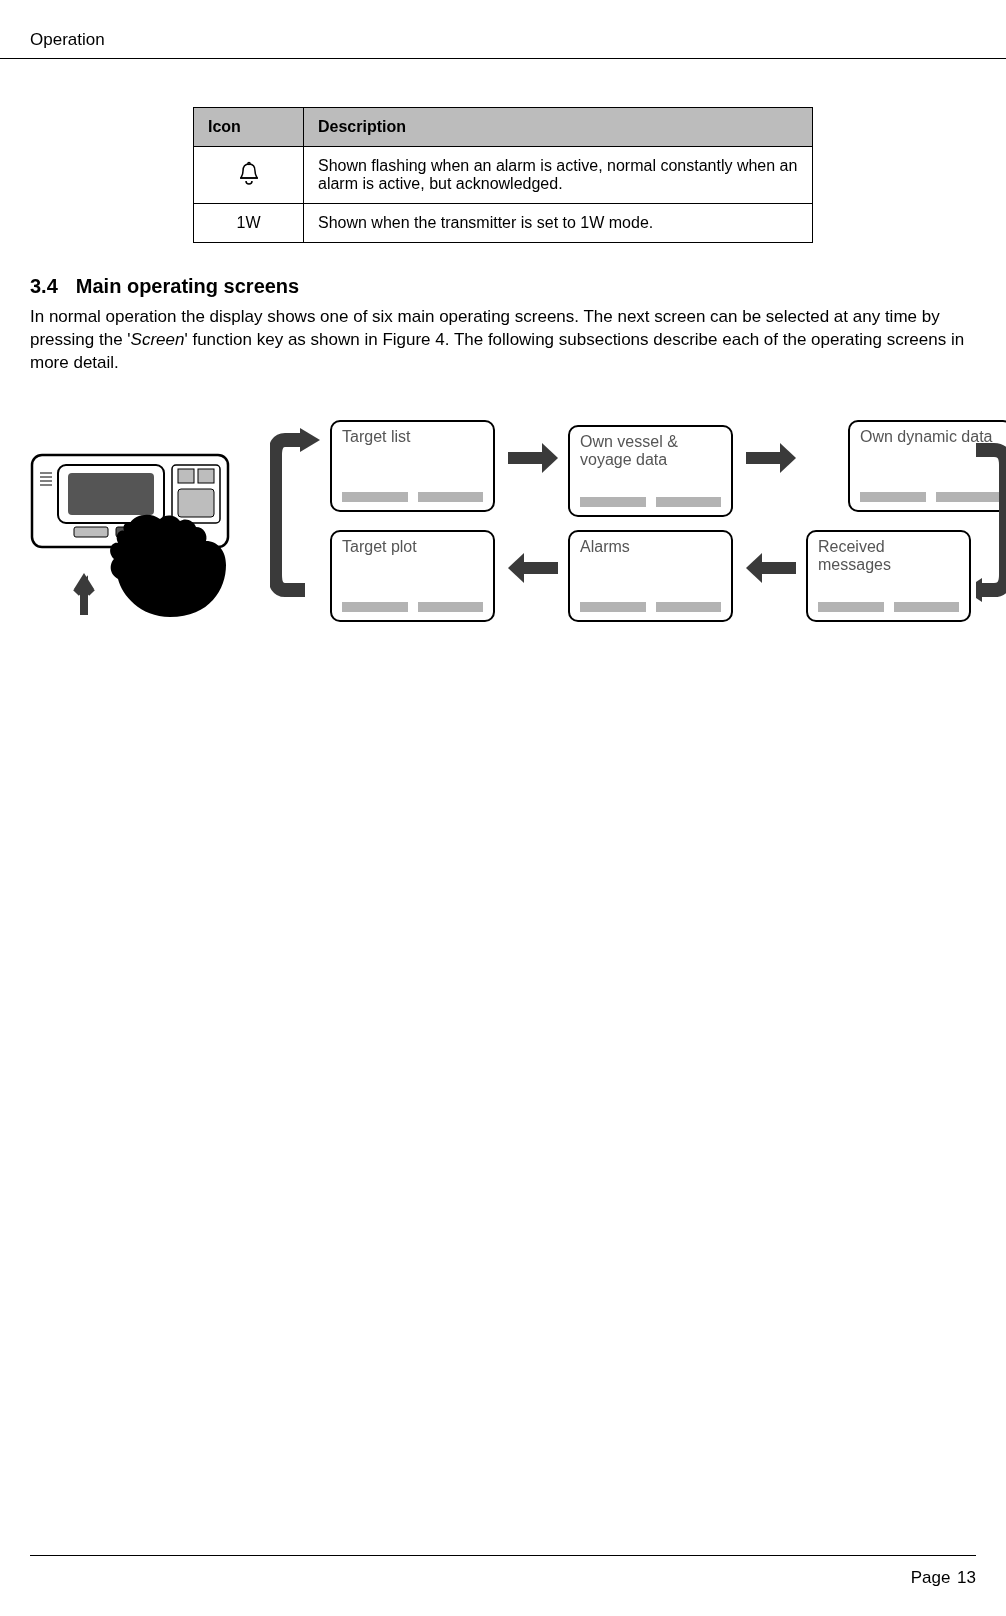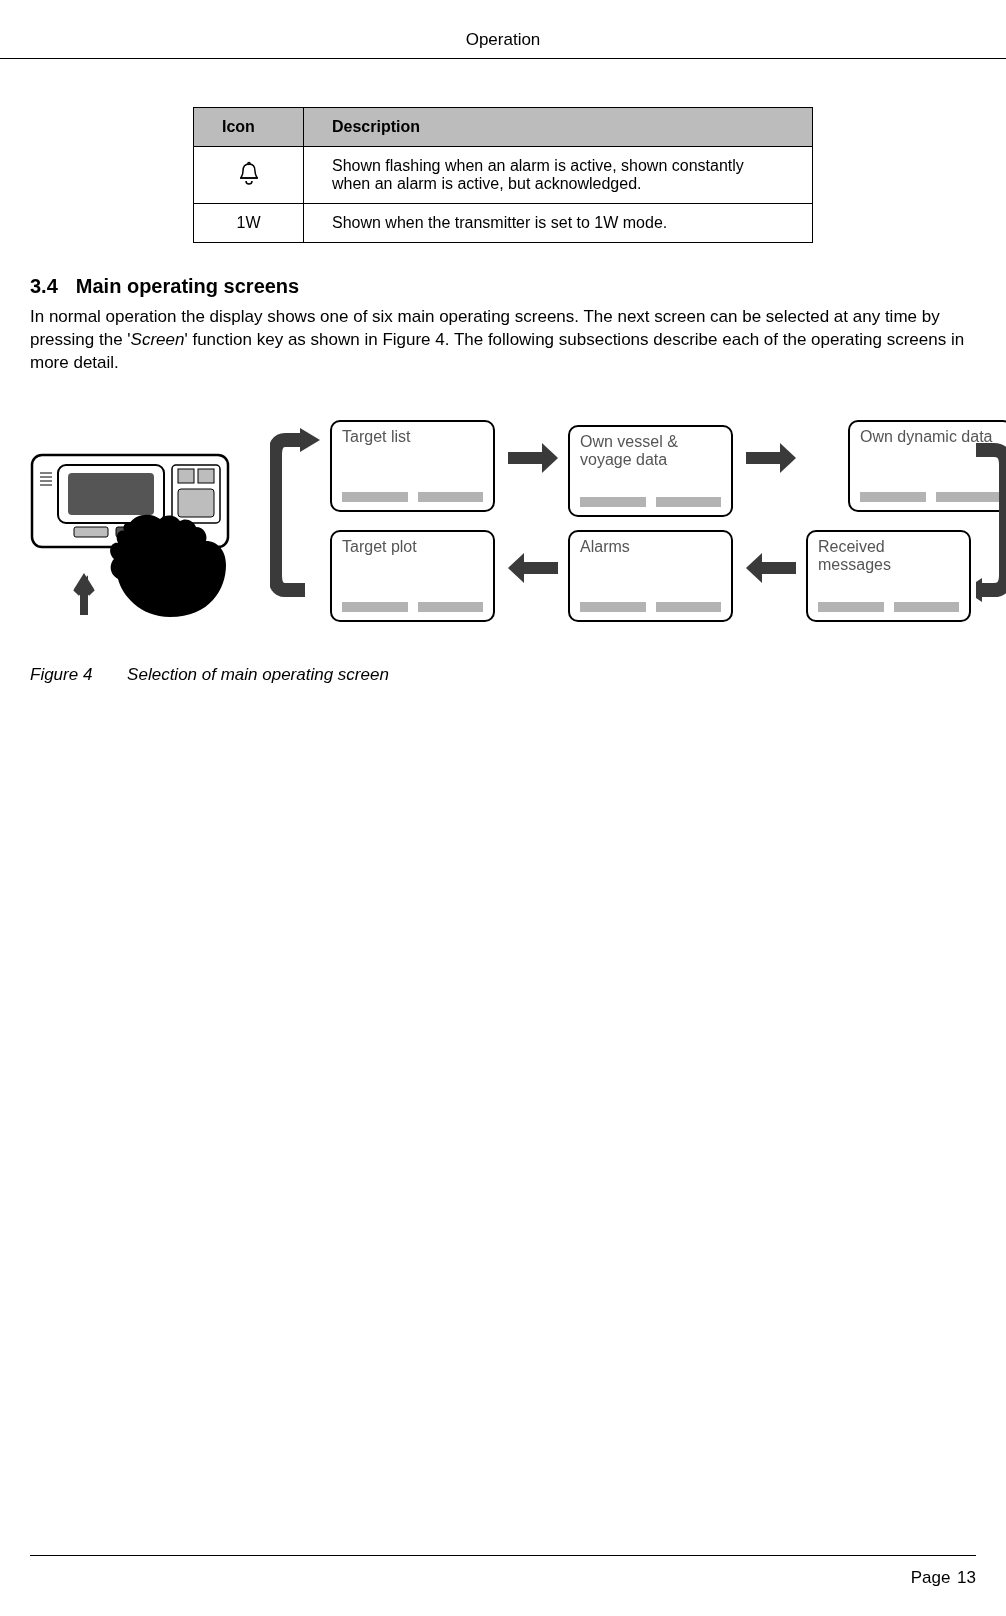--- a/index.html
+++ b/index.html
@@ -12,35 +12,35 @@
     width: 1006px;
   }
   .page {
     padding: 30px 0 0 0;
     position: relative;
     min-height: 1616px;
   }
   .header-section {
     border-bottom: 1.5px solid #000;
     padding: 0 30px 8px 30px;
-    text-align: center;
+    text-align: left;
     font-size: 17px;
   }
   .content {
     padding: 0 0 0 0;
   }
   .status-table {
     margin: 48px auto 0 auto;
     border-collapse: collapse;
     width: 620px;
     font-size: 16px;
   }
   .status-table th, .status-table td {
     border: 1.5px solid #000;
-    padding: 10px 28px;
+    padding: 10px 14px;
     text-align: left;
     vertical-align: top;
   }
   .status-table th {
     background: #bcbcbc;
     font-weight: bold;
   }
   .status-table th.icon-col { width: 110px; }
   .status-table td.icon-cell { text-align: center; vertical-align: middle; }
   .caption {
@@ -146,21 +146,21 @@
       <tbody>
         <tr>
           <td class="icon-cell">
             <svg width="24" height="24" viewBox="0 0 24 24">
               <path d="M12 3 C8 3 6 6 6 10 C6 14 4 16 4 17 L20 17 C20 16 18 14 18 10 C18 6 16 3 12 3 Z" fill="none" stroke="#000" stroke-width="1.5"></path>
               <line x1="3" y1="17" x2="21" y2="17" stroke="#000" stroke-width="1.5"></line>
               <path d="M9 20 A3 3 0 0 0 15 20" fill="none" stroke="#000" stroke-width="1.5"></path>
               <circle cx="12" cy="2.5" r="1.2" fill="none" stroke="#000" stroke-width="1.2"></circle>
             </svg>
           </td>
-          <td>Shown flashing when an alarm is active, shown constantly when an alarm is active, but acknowledged.</td>
+          <td>Shown flashing when an alarm is active, normal constantly when an alarm is active, but acknowledged.</td>
         </tr>
         <tr>
           <td class="icon-cell">1W</td>
           <td>Shown when the transmitter is set to 1W mode.</td>
         </tr>
       </tbody>
     </table>
 
 
     <h2 class="section">
@@ -271,24 +271,20 @@
       <div class="card" style="left:776px; top:115px;">
         <span>Received messages</span>
         <div class="slots">
             <div class="slot"></div>
             <div class="slot"></div>
           </div>
       </div>
 
     </div>
 
-    <div class="caption" style="margin-top:30px;">
-      <span class="caption-prefix">Figure 4</span>
-      <span>Selection of main operating screen</span>
-    </div>
 
   </div>
 
   <div class="footer-rule"></div>
   <div class="page-num">
     <span class="pg-label">Page</span>
     <span>13</span>
   </div>
 
 </div>

